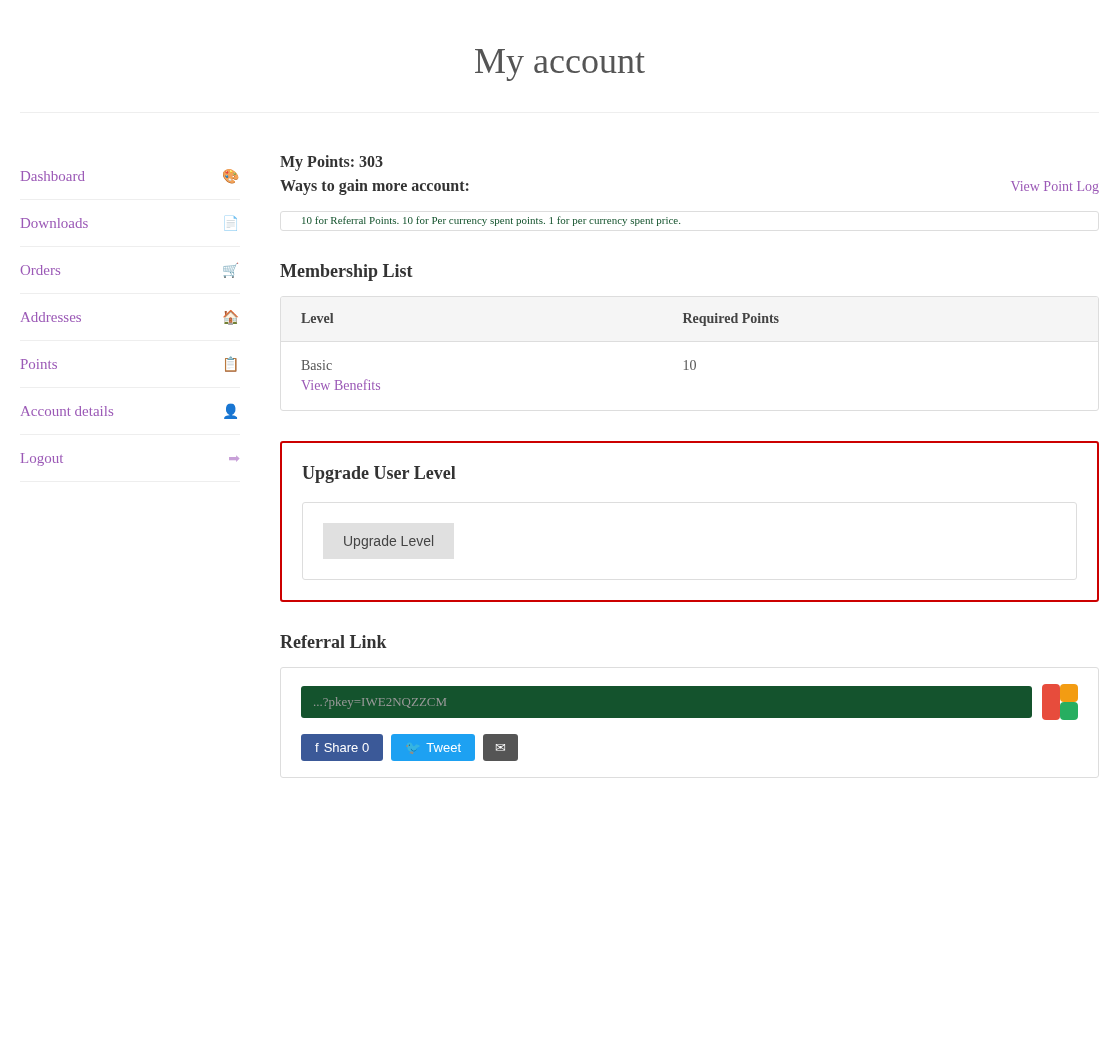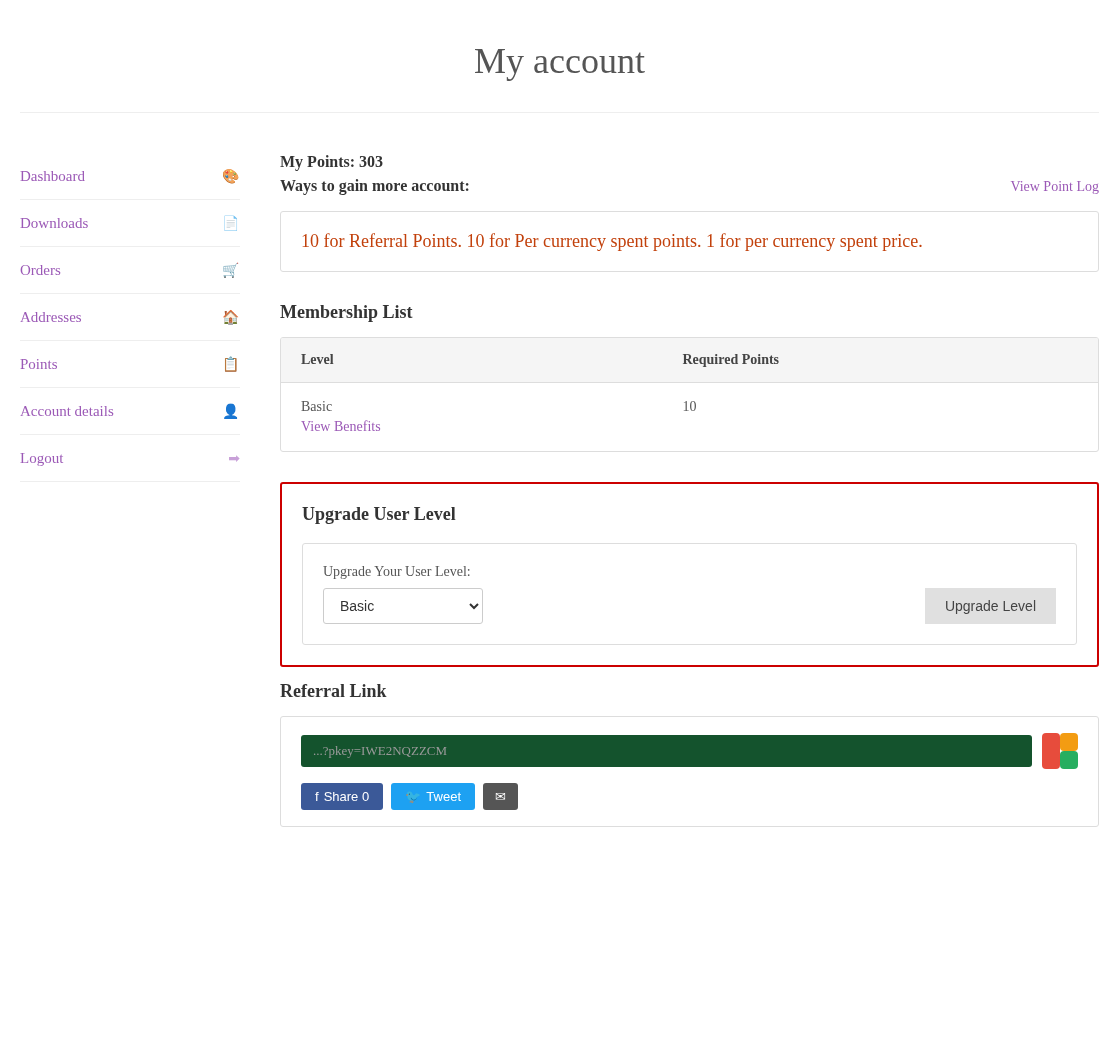--- a/index.html
+++ b/index.html
@@ -87,25 +87,25 @@
     .view-point-log {
       color: #9b59b6;
       font-size: 14px;
       text-decoration: none;
       cursor: pointer;
     }
 
     .info-box {
       border: 1px solid #ddd;
       border-radius: 3px;
-      padding: 15px 20px;
+      padding: 0 20px;
       margin-bottom: 30px;
       background: #fff;
-      color: #c2410c;
-      font-size: 18px;
+      color: #14532d;
+      font-size: 11px;
       line-height: 1.6;
     }
 
     
     .section-title {
       font-size: 18px;
       font-weight: bold;
       color: #333;
       margin-bottom: 14px;
     }
@@ -147,21 +147,21 @@
       cursor: pointer;
       display: block;
       margin-top: 4px;
     }
 
     
     .upgrade-section {
       border: 2px solid #cc0000;
       border-radius: 3px;
       padding: 20px;
-      margin-bottom: 14px;
+      margin-bottom: 30px;
     }
     .upgrade-section .section-title {
       margin-bottom: 18px;
     }
     .upgrade-inner {
       border: 1px solid #ddd;
       border-radius: 3px;
       padding: 20px;
       background: #fff;
       display: flex;
@@ -351,26 +351,20 @@
                 <td>10</td>
               </tr>
             </tbody>
           </table>
         </div>
       </div>
 
       <div class="upgrade-section">
         <div class="section-title">Upgrade User Level</div>
         <div class="upgrade-inner">
-          <div>
-            <div class="upgrade-label">Upgrade Your User Level:</div>
-            <select class="upgrade-select">
-              <option>Basic</option>
-            </select>
-          </div>
           <button class="upgrade-button">Upgrade Level</button>
         </div>
       </div>
 
       <div class="referral-section">
         <div class="section-title">Referral Link</div>
         <div class="referral-box">
           <div class="referral-url">
             <div class="referral-url-text">...?pkey=IWE2NQZZCM</div>
 

